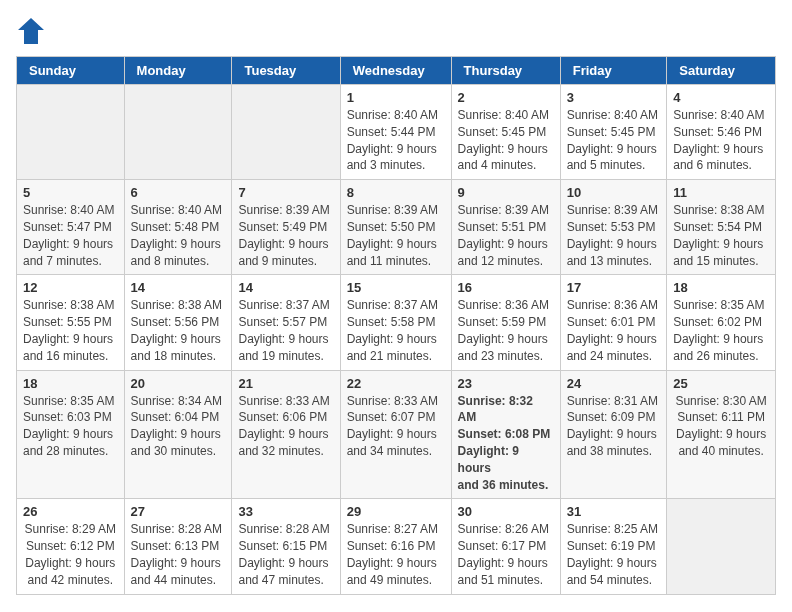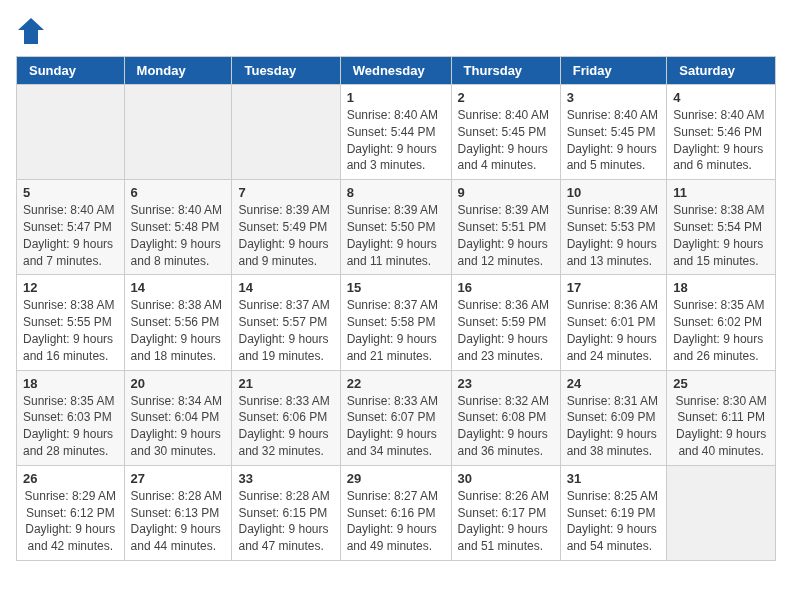--- a/index.html
+++ b/index.html
@@ -287,21 +287,21 @@
         </td>
         <td>
           <span class="day-number">22</span>
           <div class="day-info" style="white-space: pre-line;">Sunrise: 8:33 AM
 Sunset: 6:07 PM
 Daylight: 9 hours
 and 34 minutes.</div>
         </td>
         <td>
           <span class="day-number">23</span>
-          <div class="day-info" style="white-space: pre-line;">Sunrise: 8:32 AM
+          <div class="day-info" style="white-space: pre-line; font-weight: bold;">Sunrise: 8:32 AM
 Sunset: 6:08 PM
 Daylight: 9 hours
 and 36 minutes.</div>
         </td>
         <td>
           <span class="day-number">24</span>
           <div class="day-info" style="white-space: pre-line;">Sunrise: 8:31 AM
 Sunset: 6:09 PM
 Daylight: 9 hours
 and 38 minutes.</div>

